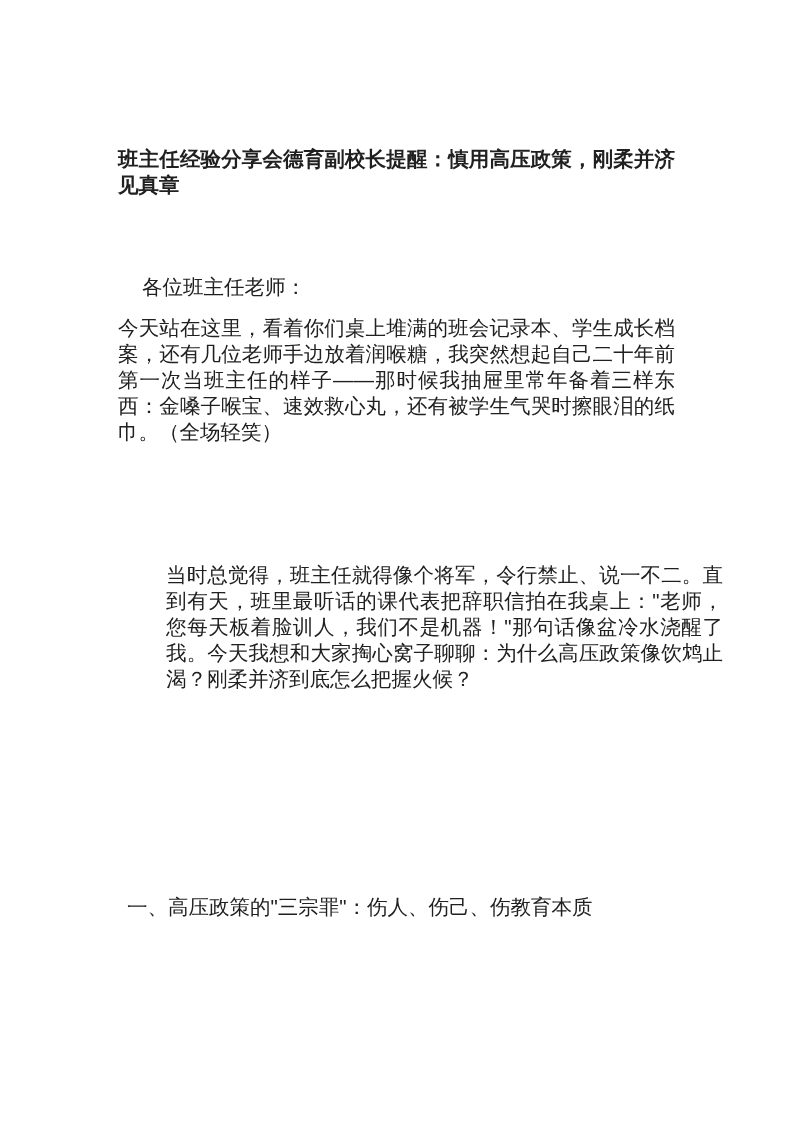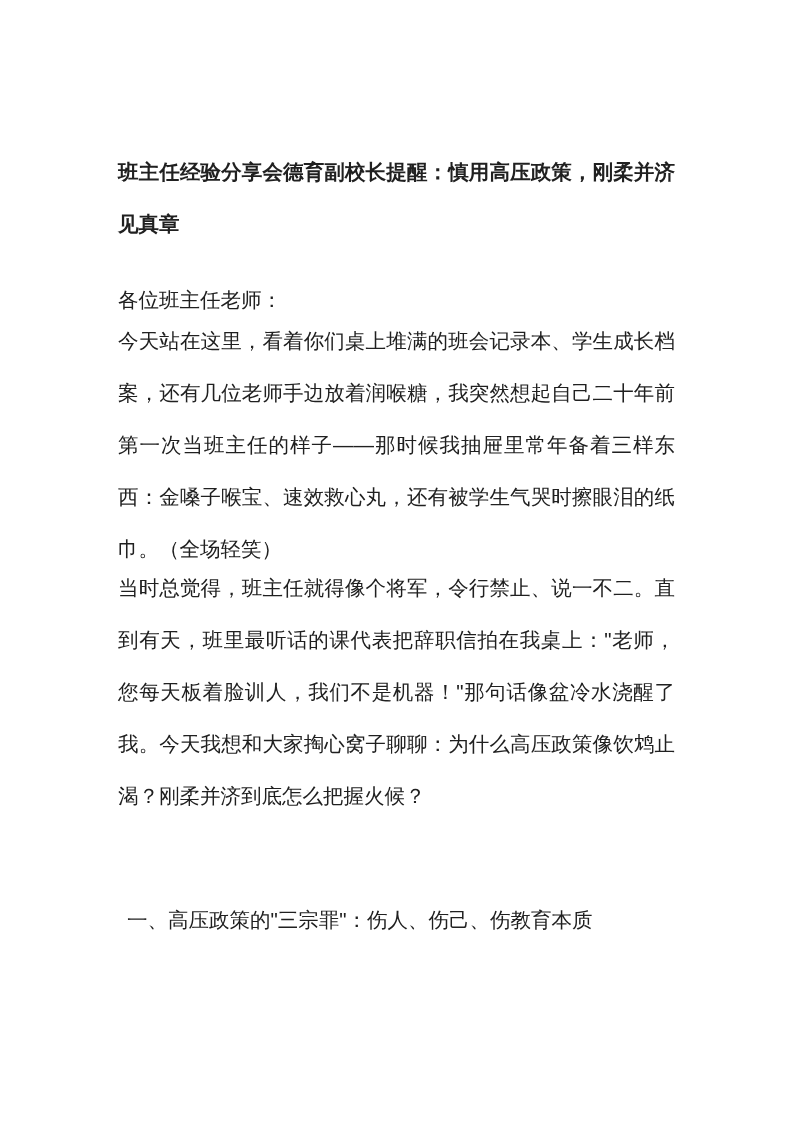--- a/index.html
+++ b/index.html
@@ -20,38 +20,40 @@
     inset: 0;
     background: #ffffff;
   }
   .block {
     position: absolute;
     left: 118px;
     width: 557px;
     margin: 0;
     padding: 0;
     font-size: 20.5px;
-    line-height: 52px;
+    line-height: 26px;
     font-weight: 400;
     text-align: justify;
     word-break: break-all;
     color: #202020;
   }
   .title {
     top: 146px;
     font-weight: 700;
   }
   .greeting {
     top: 274px;
+    margin-left: 24px;
   }
   .p1 {
     top: 315px;
   }
   .p2 {
     top: 562px;
+    margin-left: 48px;
   }
   .heading {
     top: 894px;
     padding-left: 9px;
     width: 548px;
     font-weight: 400;
     font-size: 20.5px;
   }
   .p3 {
     top: 977px;

